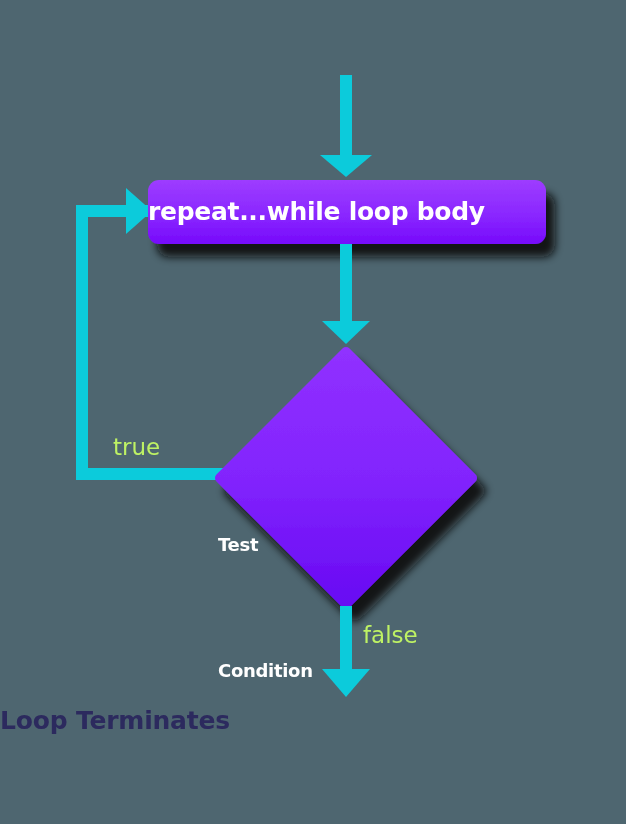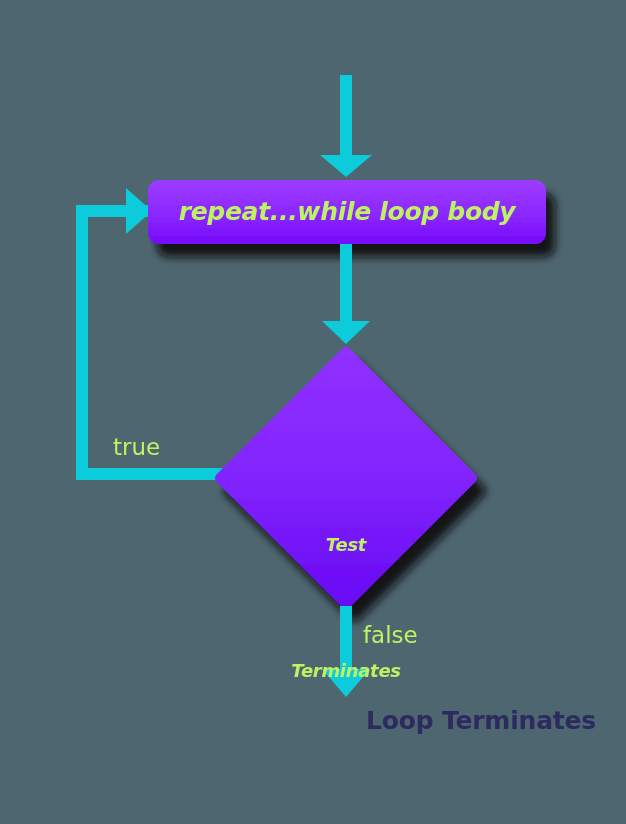--- a/index.html
+++ b/index.html
@@ -21,27 +21,25 @@
     left: 0;
     top: 0;
     width: 626px;
     height: 824px;
     display: block;
   }
 
   
   .node-label {
     position: absolute;
-    color: #bef264;
+    color: #ffffff;
     font-weight: 700;
-    text-align: center;
     letter-spacing: -0.3px;
     pointer-events: none;
     white-space: pre;
-    font-style: italic;
   }
   #process-label {
     left: 148px;
     top: 180px;
     width: 398px;
     height: 64px;
     line-height: 64px;
     font-size: 25px;
   }
   #decision-label {
@@ -60,21 +58,21 @@
     white-space: pre;
   }
   #true-label  { left: 113px; top: 434px; }
   #false-label { left: 363px; top: 622px; }
 
   #terminal-label {
     position: absolute;
     left: 0;
     top: 706px;
     width: 596px;
-    text-align: right;
+    text-align: left;
     color: #2c2a5e;
     font-weight: 700;
     font-size: 25px;
     letter-spacing: -0.2px;
     pointer-events: none;
     white-space: pre;
   }
 </style>
 </head>
 <body>
@@ -133,21 +131,21 @@
     <g>
       <rect x="340" y="606" width="12" height="69" fill="#0ccbdb"></rect>
       <polygon points="322,669 370,669 346,697" fill="#0ccbdb"></polygon>
     </g>
   </svg>
 
   <div class="node-label" id="process-label">repeat...while loop body</div>
 
   <div class="node-label" id="decision-label">
     <div>Test</div>
-    <div>Terminates</div>
+    <div>Condition</div>
   </div>
 
   <div class="edge-label" id="true-label">true</div>
 
   <div class="edge-label" id="false-label">false</div>
 
   <div id="terminal-label">Loop Terminates</div>
 
 </div>
 

